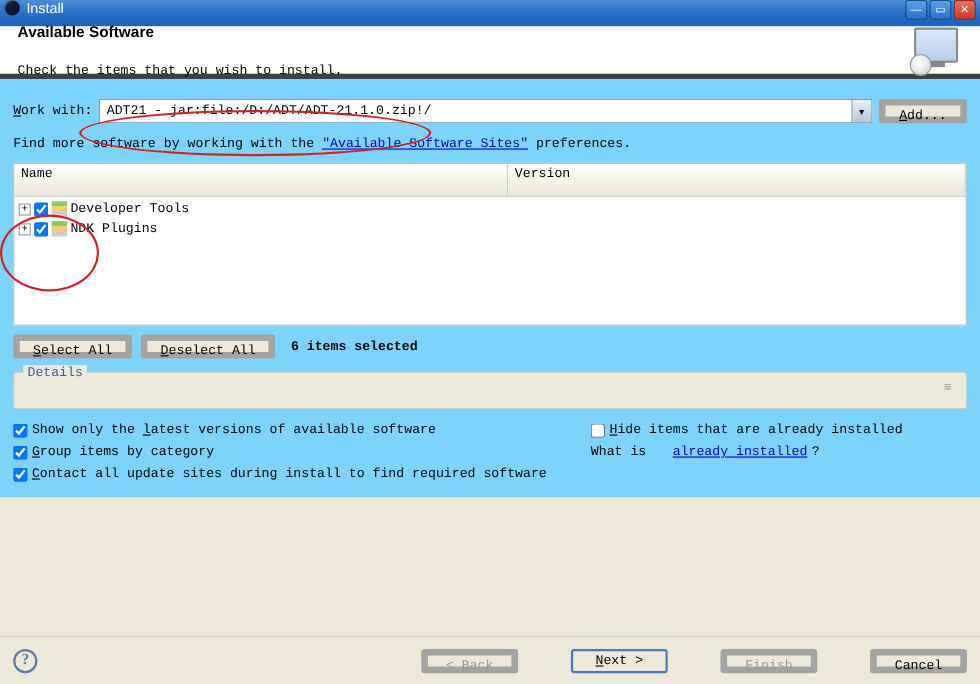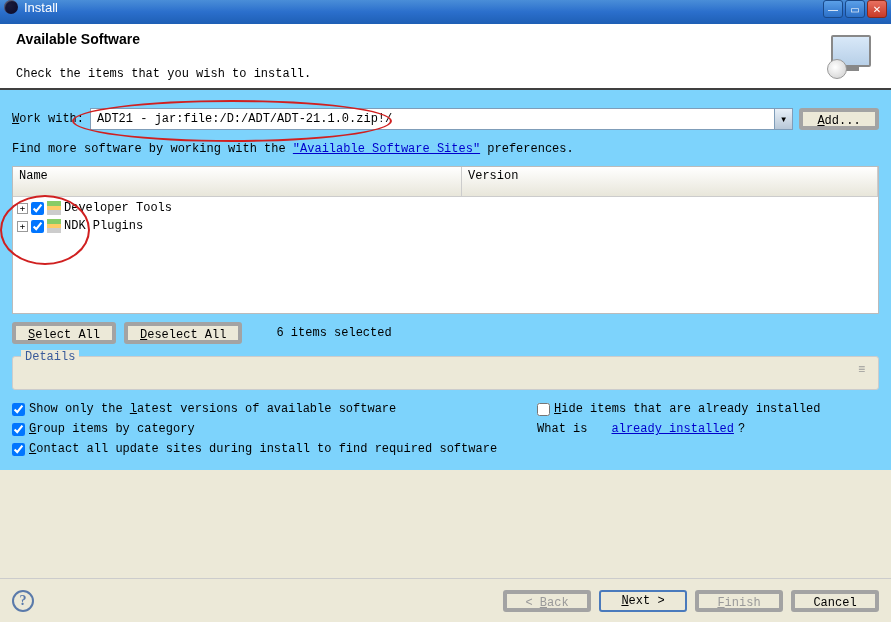--- a/index.html
+++ b/index.html
@@ -41,22 +41,22 @@
   display: flex; align-items: center; justify-content: center;
   cursor: pointer;
 }
 .winbtn.close { background: linear-gradient(to bottom, #e87060, #c83a28); border-color: #8a2a1a; }
 
 .header {
   background: #fff;
   padding: 10px 16px;
   display: flex;
   align-items: center;
-  border-bottom: 2px solid #404040;
-  height: 66px;
+  border-bottom: 5px solid #404040;
+  height: 48px;
 }
 .header-text { flex: 1; }
 .header h2 {
   font-family: Tahoma, sans-serif;
   font-size: 14px;
   font-weight: bold;
   margin-bottom: 4px;
 }
 .header p { font-size: 12px; margin-top: 20px; }
 .header-icon {
@@ -112,21 +112,21 @@
   width: 18px;
   background: linear-gradient(to bottom, #e8f0f8, #b8c8d8);
   border-left: 1px solid #7f9db9;
   display: flex; align-items: center; justify-content: center;
   cursor: pointer;
 }
 .btn {
   font-family: inherit;
   font-size: 12px;
   background: #ece9d8;
-  border: 4px solid #a3a3a3;
+  border: 6px solid #a3a3a3;
   border-radius: 3px;
   padding: 2px 12px;
   min-width: 80px;
   height: 22px;
   cursor: pointer;
 }
 .btn.disabled { color: #999; cursor: default; }
 .btn.default { border: 2px solid #4a7abc; padding: 1px 11px; }
 
 .find-more {
@@ -191,21 +191,21 @@
   width: 14px; height: 14px; display: inline-block;
   background: linear-gradient(to bottom, #8c6 0%, #8c6 33%, #fc6 33%, #fc6 66%, #ccc 66%);
 }
 
 .select-row {
   display: flex;
   align-items: center;
   gap: 8px;
   padding: 8px 0;
 }
-.select-row .count { margin-left: 26px; }
+.select-row .count { margin-left: 6px; font-weight: bold; }
 
 .details-group {
   border: 1px solid #ccc;
   border-radius: 3px;
   padding: 4px 8px 28px 8px;
   margin: 4px 0 12px 0;
   position: relative;
   background: #ece9d8;
 }
 .details-group .legend {
@@ -250,21 +250,21 @@
   border: 2px solid #5a7aaa;
   border-radius: 50%;
   display: flex; align-items: center; justify-content: center;
   color: #5a7aaa;
   font-family: Georgia, serif;
   font-size: 14px;
   font-weight: bold;
   cursor: pointer;
 }
 .footer .spacer { flex: 1; }
-.footer .btn { min-width: 88px; }
+.footer .btn { min-width: 88px; margin-left: 40px; }
 
 .annot-ellipse1 {
   position: absolute;
   border: 2px solid #d02020;
   border-radius: 50%;
   left: 72px; top: 100px;
   width: 320px; height: 42px;
   pointer-events: none;
 }
 .annot-ellipse2 {

